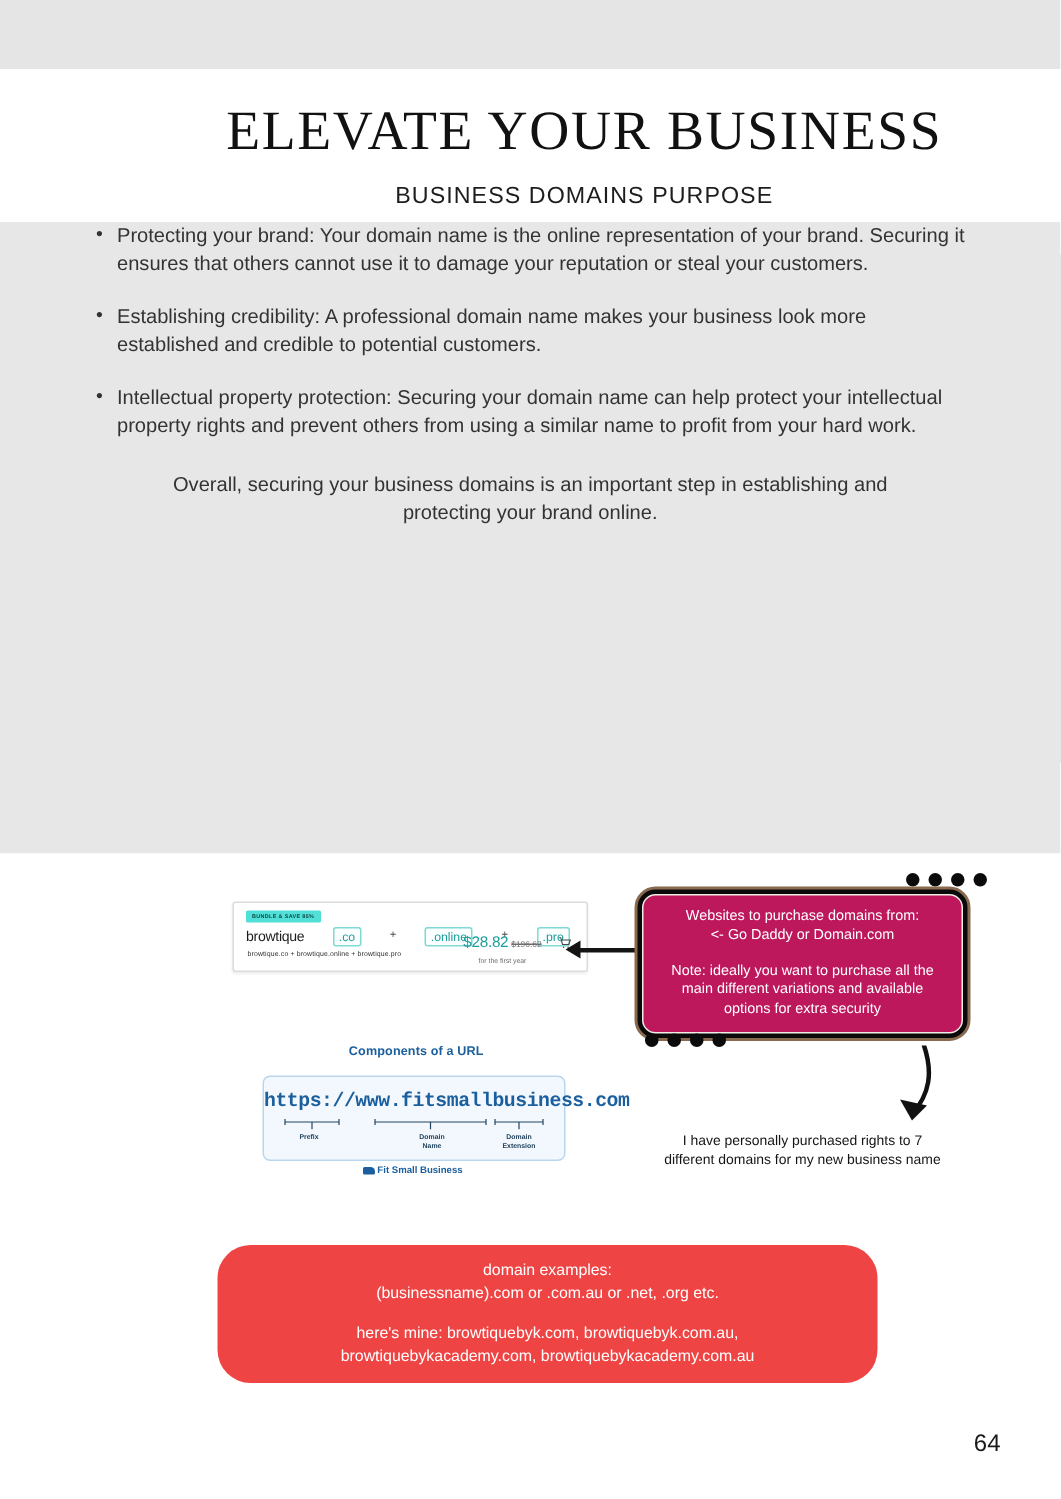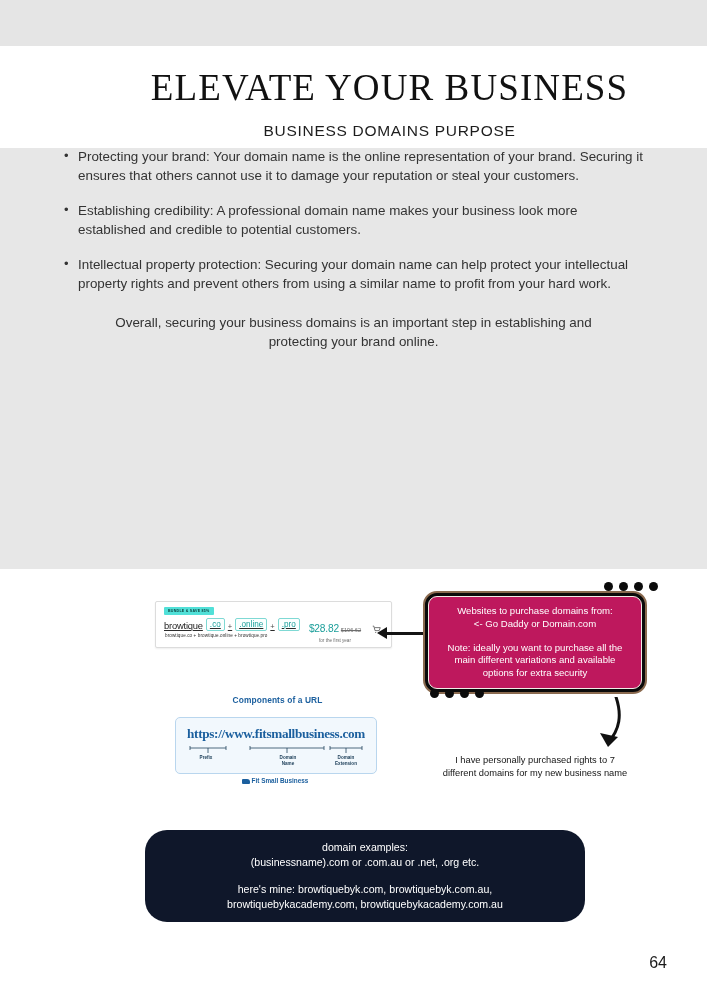--- a/index.html
+++ b/index.html
@@ -132,23 +132,22 @@
     font-weight: bold;
     letter-spacing: 0.25px;
     padding: 2px 4px;
     border-radius: 1px;
     white-space: nowrap;
   }
   .bundle-row {
     position: absolute;
     left: 8px; top: 16px;
     display: flex;
-    align-items: flex-end;
-    gap: 3px;
-    text-decoration: underline;
+    align-items: flex-start;
+    gap: 19px;
   }
   .bundle-name {
     font-size: 9.4px;
     color: #1c1c1c;
     letter-spacing: -0.2px;
   }
   .tld-chip {
     font-size: 8.2px;
     color: #1b9e9a;
     border: 1px solid #7fd9d4;
@@ -287,21 +286,21 @@
     width: 200px;
     height: 55px;
     background: #f2f8fd;
     border: 1px solid #b9d6ee;
     border-radius: 5px;
   }
   .url-string {
     position: absolute;
     left: 0; right: 0; top: 8px;
     text-align: center;
-    font-family: Liberation Serif, serif;
+    font-family: Liberation Mono, monospace;
     font-size: 13.2px;
     font-weight: bold;
     color: #1b5f9e;
     letter-spacing: -0.3px;
   }
   .url-brackets {
     position: absolute;
     left: 12px; top: 27px;
     width: 176px; height: 8px;
   }
@@ -349,21 +348,21 @@
     color: #141414;
     white-space: pre-line;
   }
 
   
   .examples-box {
     position: absolute;
     left: 145px; top: 261px;
     width: 440px;
     height: 92px;
-    background: #0f172a;
+    background: #ef4444;
     border-radius: 22px;
     display: flex;
     flex-direction: column;
     align-items: center;
     justify-content: center;
     padding: 0 18px;
     box-sizing: border-box;
   }
   .examples-text {
     color: #ffffff;

